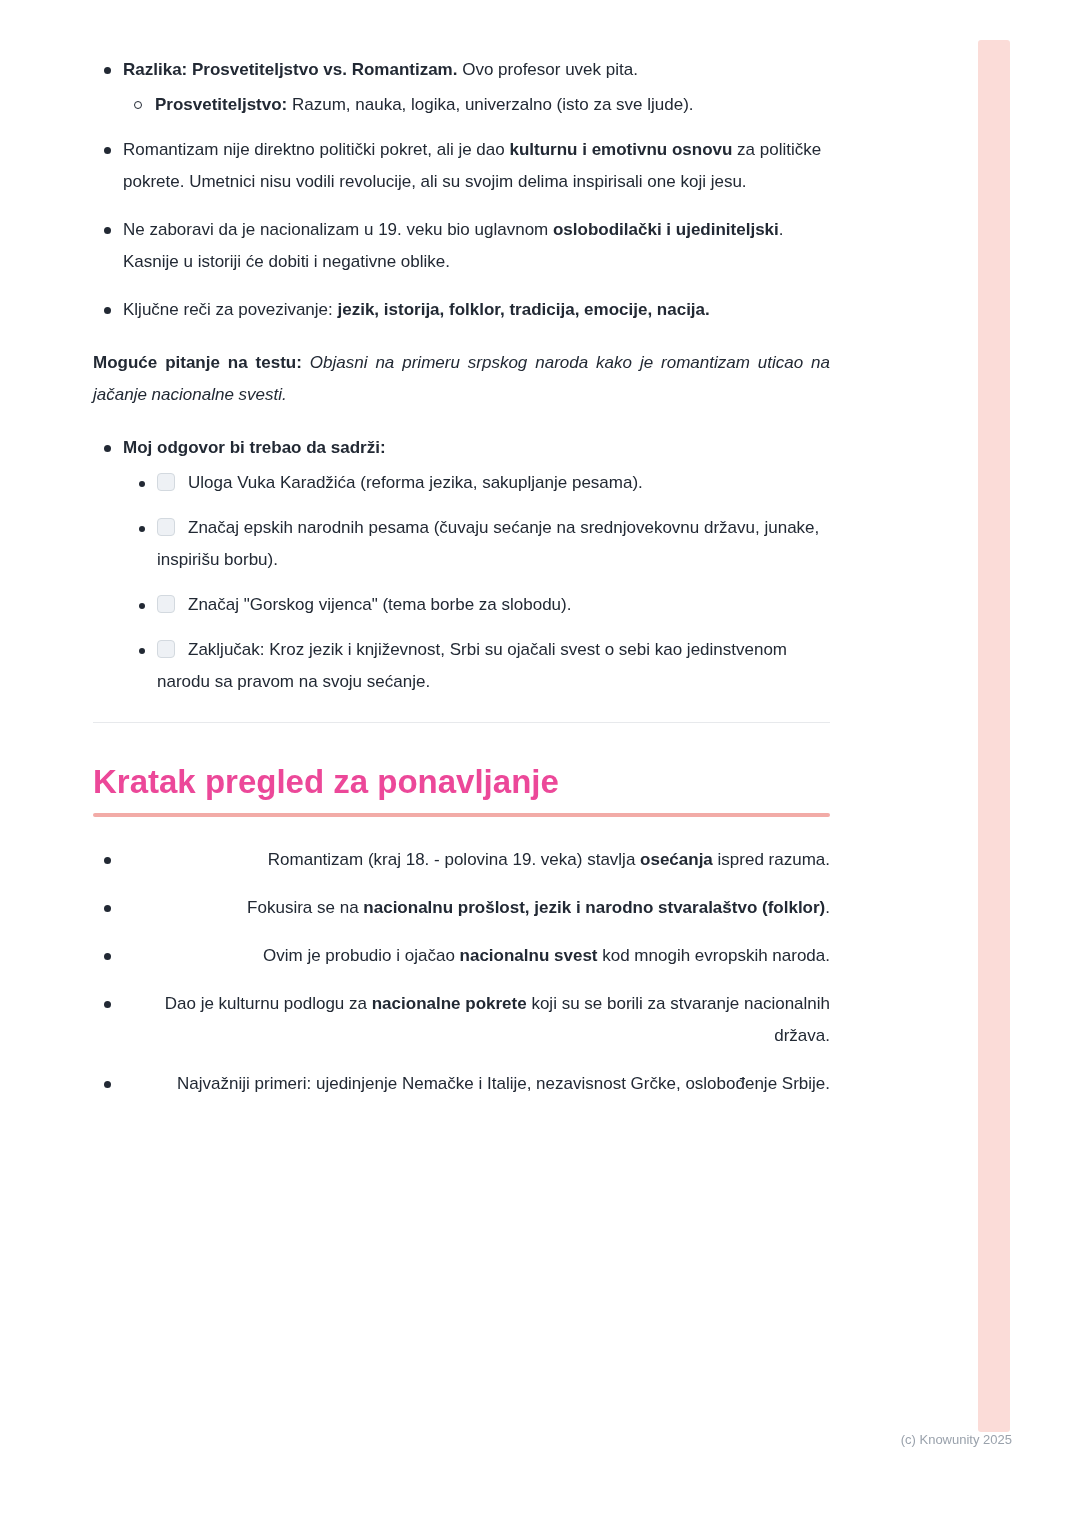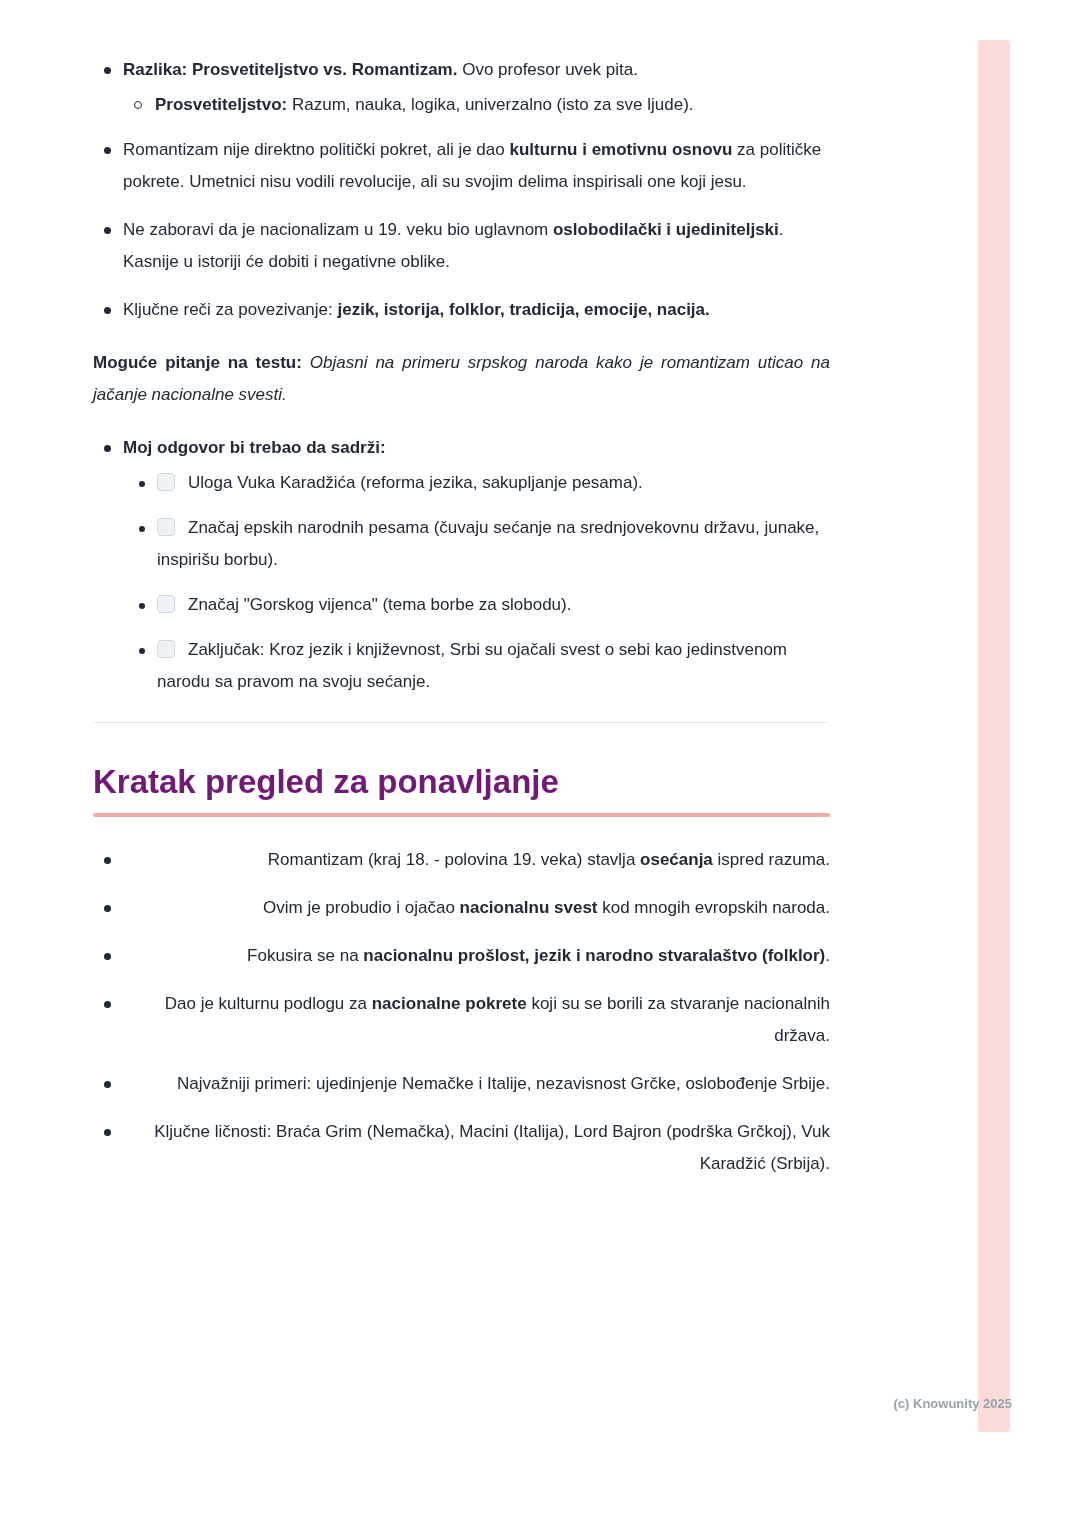--- a/index.html
+++ b/index.html
@@ -59,22 +59,22 @@
   .divider { border: none; border-top: 1px solid #e7e9ec; margin: 24px 0 0 0; }
 
   .review-heading {
     font-size: 33px; line-height: 40px; font-weight: bold;
     color: #e23230; margin: 39px 0 0 0;
   }
   .heading-underline { height: 4px; background: #f2aba7; border-radius: 2px; margin-top: 11px; }
   .review-list { margin-top: 27px; text-align: right; }
 
   .footer {
-    position: absolute; top: 1396px; right: 68px;
-    font-size: 13px; line-height: 16px; color: #9aa2ac; font-weight: bold;
+    position: absolute; top: 1432px; right: 68px;
+    font-size: 13px; line-height: 16px; color: #9aa2ac;
   }
 </style>
 </head>
 <body>
 
 <div class="page">
 
   <div class="edge-strip" style="background: rgb(251, 220, 216);"></div>
 
   <div class="content">
@@ -126,47 +126,43 @@
           </div>
           <div class="li">
             <span class="marker dot"></span>
             <div class="li-text"><span class="checkbox"></span><span>Zaključak: Kroz jezik i književnost, Srbi su ojačali svest o sebi kao jedinstvenom narodu sa pravom na svoju sećanje.</span></div>
           </div>
         </div>
       </div>
 
     <hr class="divider">
 
-    <h1 class="review-heading" style="color: #701a75;">Kratak pregled za ponavljanje</h1>
+    <h1 class="review-heading" style="color: #ec4899;">Kratak pregled za ponavljanje</h1>
     <div class="heading-underline" style="background: rgb(242, 171, 167);"></div>
 
     <div id="review-list" class="review-list">
         <div class="li">
           <span class="marker dot"></span>
           <div class="li-text"><span>Romantizam (kraj 18. - polovina 19. veka) stavlja </span><strong>osećanja</strong><span> ispred razuma.</span></div>
         </div>
         <div class="li">
           <span class="marker dot"></span>
-          <div class="li-text"><span>Ovim je probudio i ojačao </span><strong>nacionalnu svest</strong><span> kod mnogih evropskih naroda.</span></div>
+          <div class="li-text"><span>Fokusira se na </span><strong>nacionalnu prošlost, jezik i narodno stvaralaštvo (folklor)</strong><span>.</span></div>
         </div>
         <div class="li">
           <span class="marker dot"></span>
-          <div class="li-text"><span>Fokusira se na </span><strong>nacionalnu prošlost, jezik i narodno stvaralaštvo (folklor)</strong><span>.</span></div>
+          <div class="li-text"><span>Ovim je probudio i ojačao </span><strong>nacionalnu svest</strong><span> kod mnogih evropskih naroda.</span></div>
         </div>
         <div class="li">
           <span class="marker dot"></span>
           <div class="li-text"><span>Dao je kulturnu podlogu za </span><strong>nacionalne pokrete</strong><span> koji su se borili za stvaranje nacionalnih država.</span></div>
         </div>
         <div class="li">
           <span class="marker dot"></span>
           <div class="li-text"><span>Najvažniji primeri: ujedinjenje Nemačke i Italije, nezavisnost Grčke, oslobođenje Srbije.</span></div>
-        </div>
-        <div class="li">
-          <span class="marker dot"></span>
-          <div class="li-text"><span>Ključne ličnosti: Braća Grim (Nemačka), Macini (Italija), Lord Bajron (podrška Grčkoj), Vuk Karadžić (Srbija).</span></div>
         </div>
       </div>
 
   </div>
 
   <div class="footer">(c) Knowunity 2025</div>
 
 </div>
 
 </body></html>

